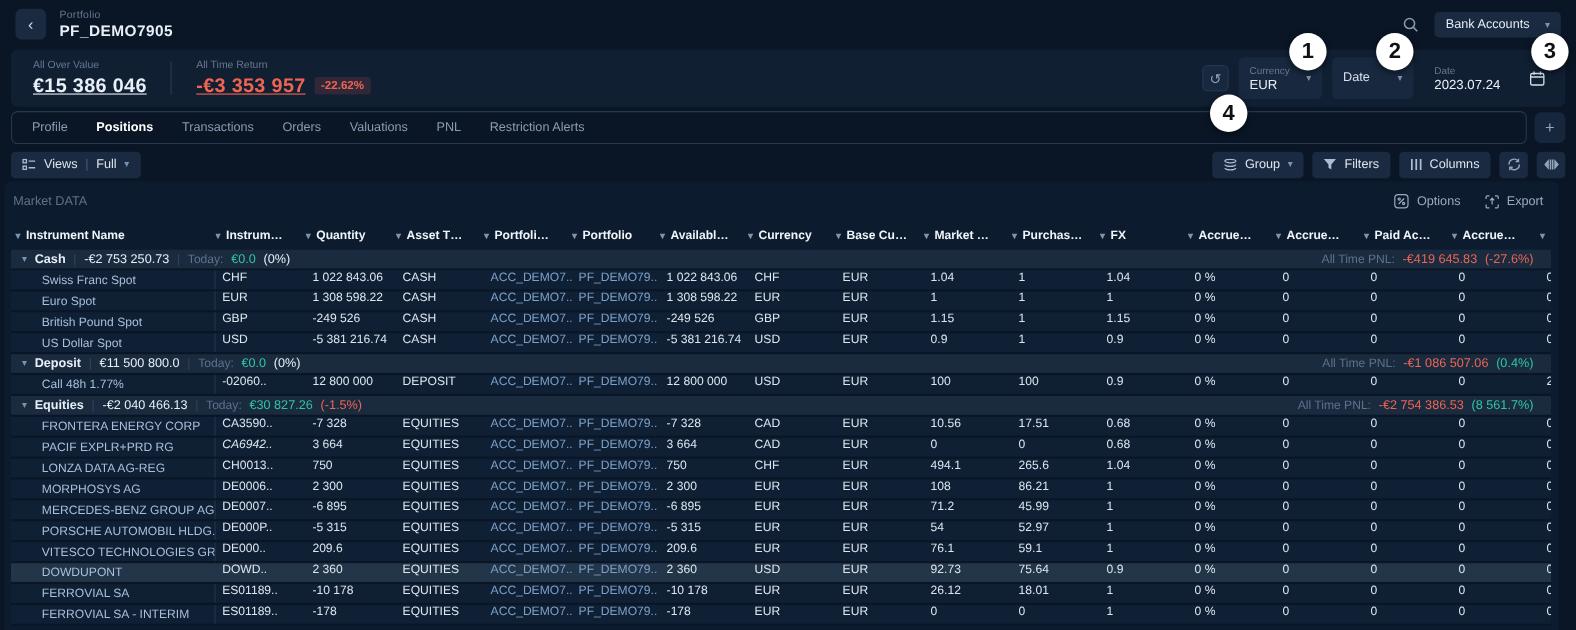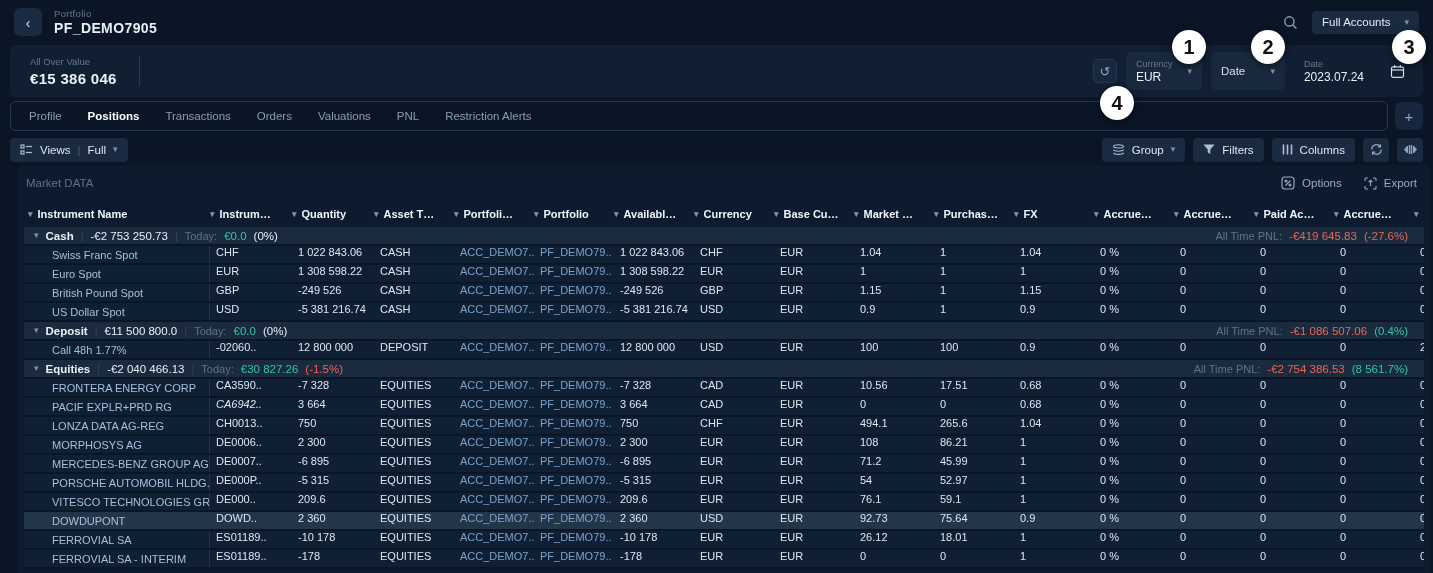--- a/index.html
+++ b/index.html
@@ -17,21 +17,21 @@
   .pf-label { font-size:9.5px; color:#66788e; letter-spacing:.3px; }
   .pf-name { font-size:14px; font-weight:bold; letter-spacing:.4px; margin-top:1px; }
   .topbar-right { margin-left:auto; display:flex; align-items:center; gap:12px; }
   .search-btn { background:none; border:none; cursor:pointer; padding:2px; }
   .acct-btn { height:23px; background:#1a2a40; border:none; border-radius:4px; color:#e3ebf5; font-size:11.5px; display:flex; align-items:center; gap:14px; padding:0 10px; cursor:pointer; font-family:inherit; }
 
   
   .stats { position:absolute; left:10px; top:45px; width:1413px; height:52px; background:#111f33; border-radius:6px; display:flex; align-items:center; padding:0 14px 0 20px; }
   .stat { display:flex; flex-direction:column; gap:3px; }
   .stat-label { font-size:9.5px; color:#66788e; }
-  .stat-value { font-size:15px; font-weight:bold; letter-spacing:.3px; }
+  .stat-value { font-size:18px; font-weight:bold; letter-spacing:.3px;text-decoration:underline; }
   .stat-divider { width:1px; height:30px; background:#2a3b52; margin:0 22px; }
   .return-line { display:flex; align-items:center; gap:8px; }
   .neg { color:#ee6553; }
   .pct-badge { background:rgba(238,101,83,.14); color:#ee6553; font-size:10.5px; font-weight:bold; padding:2px 6px; border-radius:3px; }
   .stats-right { margin-left:auto; display:flex; align-items:center; gap:9px; }
   .undo-btn { width:24px; height:24px; border-radius:5px; background:#18283e; border:1px solid #263850; color:#8fa2b8; font-size:13px; cursor:pointer; display:flex; align-items:center; justify-content:center; }
   .dd { background:#18283e; border:none; border-radius:5px; height:38px; display:flex; align-items:center; padding:0 10px; gap:10px; cursor:pointer; font-family:inherit; color:#e8eff7; }
   .dd-col { display:flex; flex-direction:column; align-items:flex-start; gap:1px; }
   .dd-mini-label { font-size:9px; color:#66788e; }
   .dd-value { font-size:12px; color:#e8eff7; }
@@ -49,21 +49,21 @@
 
   
   .toolbar { position:absolute; left:10px; top:137px; width:1413px; height:25px; display:flex; align-items:center; }
   .tb-btn { height:24px; background:#1a2a40; border:none; border-radius:4px; color:#dde6f0; font-size:11.5px; display:flex; align-items:center; gap:7px; padding:0 10px; cursor:pointer; font-family:inherit; }
   .views-sep { color:#4a5d76; }
   .save-btn { height:23px; background:#e8edf3; border:none; border-radius:12px; color:#15253a; font-size:11.5px; font-weight:bold; display:flex; align-items:center; gap:6px; padding:0 11px; margin-left:11px; cursor:pointer; font-family:inherit; }
   .toolbar-right { margin-left:auto; display:flex; align-items:center; gap:8px; }
   .icon-btn { width:26px; height:24px; background:#1a2a40; border:none; border-radius:4px; color:#93a5ba; display:flex; align-items:center; justify-content:center; cursor:pointer; }
 
   
-  .panel { position:absolute; left:18px; top:165px; width:1413px; height:408px; background:#0d1b2e; border-radius:6px 6px 0 0; }
+  .panel { position:absolute; left:4px; top:165px; width:1413px; height:408px; background:#0d1b2e; border-radius:6px 6px 0 0; }
   .section-head { height:36px; display:flex; align-items:center; padding:0 14px 0 8px; }
   .section-title { color:#5f7189; font-size:11.5px; }
   .section-right { margin-left:auto; display:flex; align-items:center; gap:22px; }
   .flat-btn { background:none; border:none; color:#9aabc0; font-size:11.5px; display:flex; align-items:center; gap:7px; cursor:pointer; font-family:inherit; }
 
   .thead { display:flex; height:26px; align-items:center; margin-left:6px; width:1400px; }
   .th { display:flex; align-items:center; gap:5px; font-weight:bold; font-size:11px; color:#f0f5fa; overflow:hidden; white-space:nowrap; flex:none; cursor:pointer; }
   .th:first-child { padding-left:4px; }
 
   .tbody { margin-left:6px; width:1400px; }
@@ -95,32 +95,39 @@
     <div class="pf-name">PF_DEMO7905</div>
   </div>
   <div class="topbar-right">
     <button class="search-btn">
       <svg width="15" height="15" viewBox="0 0 15 15" fill="none" stroke="#8a9bb0" stroke-width="1.4">
         <circle cx="6.4" cy="6.4" r="4.6"></circle>
           <line x1="9.9" y1="9.9" x2="13.4" y2="13.4"></line>
       </svg>
     </button>
     <button class="acct-btn">
-      <span>Full Accounts</span>
+      <span>Bank Accounts</span>
       <span class="caret">▾</span>
     </button>
   </div>
 </header>
 
 <div class="stats">
   <div class="stat">
     <span class="stat-label">All Over Value</span>
     <span class="stat-value">€15 386 046</span>
   </div>
   <div class="stat-divider"></div>
+  <div class="stat">
+    <span class="stat-label">All Time Return</span>
+    <span class="return-line">
+      <span class="stat-value neg">-€3 353 957</span>
+      <span class="pct-badge">-22.62%</span>
+    </span>
+  </div>
   <div class="stats-right">
     <button class="undo-btn">
         <span>↺</span>
       </button>
     <button class="dd currency-dd">
       <span class="dd-col">
         <span class="dd-mini-label">Currency</span>
         <span class="dd-value">EUR</span>
       </span>
       <span class="caret">▾</span>

